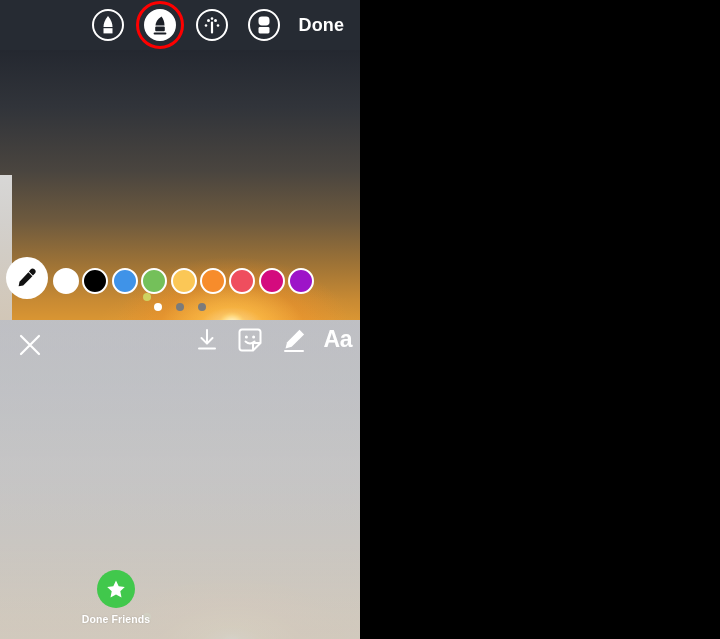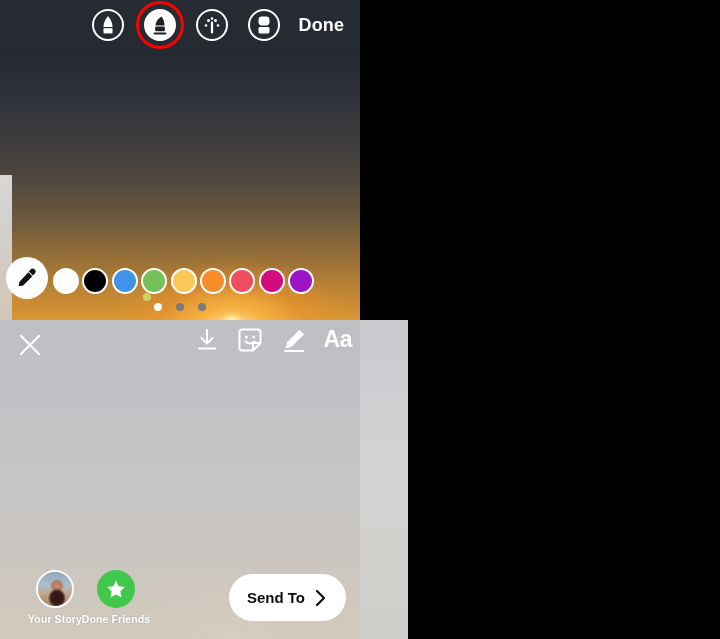--- a/index.html
+++ b/index.html
@@ -130,21 +130,21 @@
   }
   .dots {
     position:absolute; left:0; right:0; bottom:9px;
     display:flex; justify-content:center; gap:14px;
   }
   .dot { width:8px; height:8px; border-radius:50%; background:#7b7b7b; }
   .dot.active { background:#ffffff; }
 
   
   .panel-right {
-    position:relative; width:408px; height:639px; overflow:hidden;
+    position:relative; width:360px; height:639px; overflow:hidden;
     background:linear-gradient(to bottom,#c9cace 0%,#cdced1 22%,#d4d3d3 45%,#d3d1ce 70%,#cfcdc9 100%);
   }
   .r-photo { position:absolute; left:0; top:0; width:360px; height:639px; overflow:hidden; opacity:.13; }
   .r-veil {
     position:absolute; left:0; top:0; width:360px; height:639px;
     background:linear-gradient(to bottom, rgba(201,202,206,.55) 0%, rgba(214,213,211,.25) 40%, rgba(208,206,202,.5) 100%);
   }
   .toolbar-right {
     position:absolute; left:0; top:0; width:360px; height:50px; z-index:12;
     display:flex; align-items:center;
@@ -400,37 +400,25 @@
           <svg width="28" height="28" viewBox="0 0 28 28">
             <path d="M19.5 3.8 l4.6 4.6 -12.4 12.4 -6.2 1.6 1.6 -6.2 z" fill="#fff"></path>
             <path d="M5 25 L23 25" stroke="#fff" stroke-width="2" stroke-linecap="round"></path>
           </svg>
         </div>
         <div class="aa-text">Aa</div>
       </div>
     </div>
 
     <div class="share-row">
-      <div class="dest" style="left:18px; bottom:14px;">
-        <div class="circle">
-          <div class="avatar-img"></div>
-        </div>
-        <div class="label">Your Story</div>
-      </div>
 
       <div class="dest" style="left:79px; bottom:14px;">
         <div class="cf-circle">
           <svg width="22" height="22" viewBox="0 0 22 22">
             <path d="M11 2.6 l2.7 5.6 6.1 .8 -4.5 4.3 1.2 6.1 -5.5 -3 -5.5 3 1.2 -6.1 -4.5 -4.3 6.1 -.8 z" fill="#ffffff"></path>
           </svg>
         </div>
         <div class="label">Done Friends</div>
       </div>
 
-      <div class="send-btn">
-        <span>Send To</span>
-        <svg width="15" height="20" viewBox="0 0 15 20">
-          <path d="M4 3 L11 10 L4 17" fill="none" stroke="#0d0d0d" stroke-width="2.2" stroke-linecap="round" stroke-linejoin="round"></path>
-        </svg>
-      </div>
     </div>
   </div>
 </div>
 
 </body></html>

